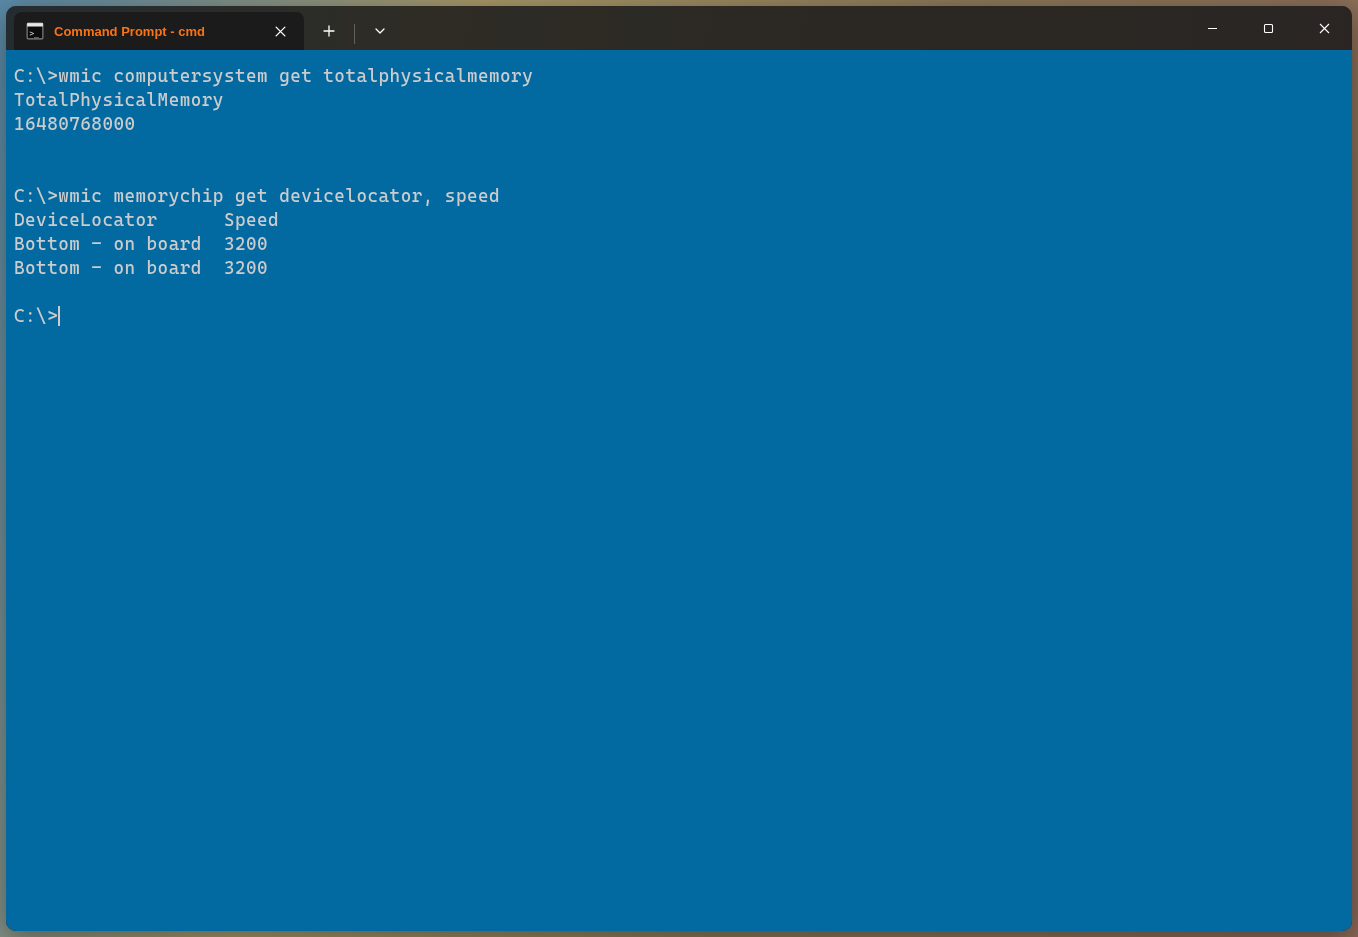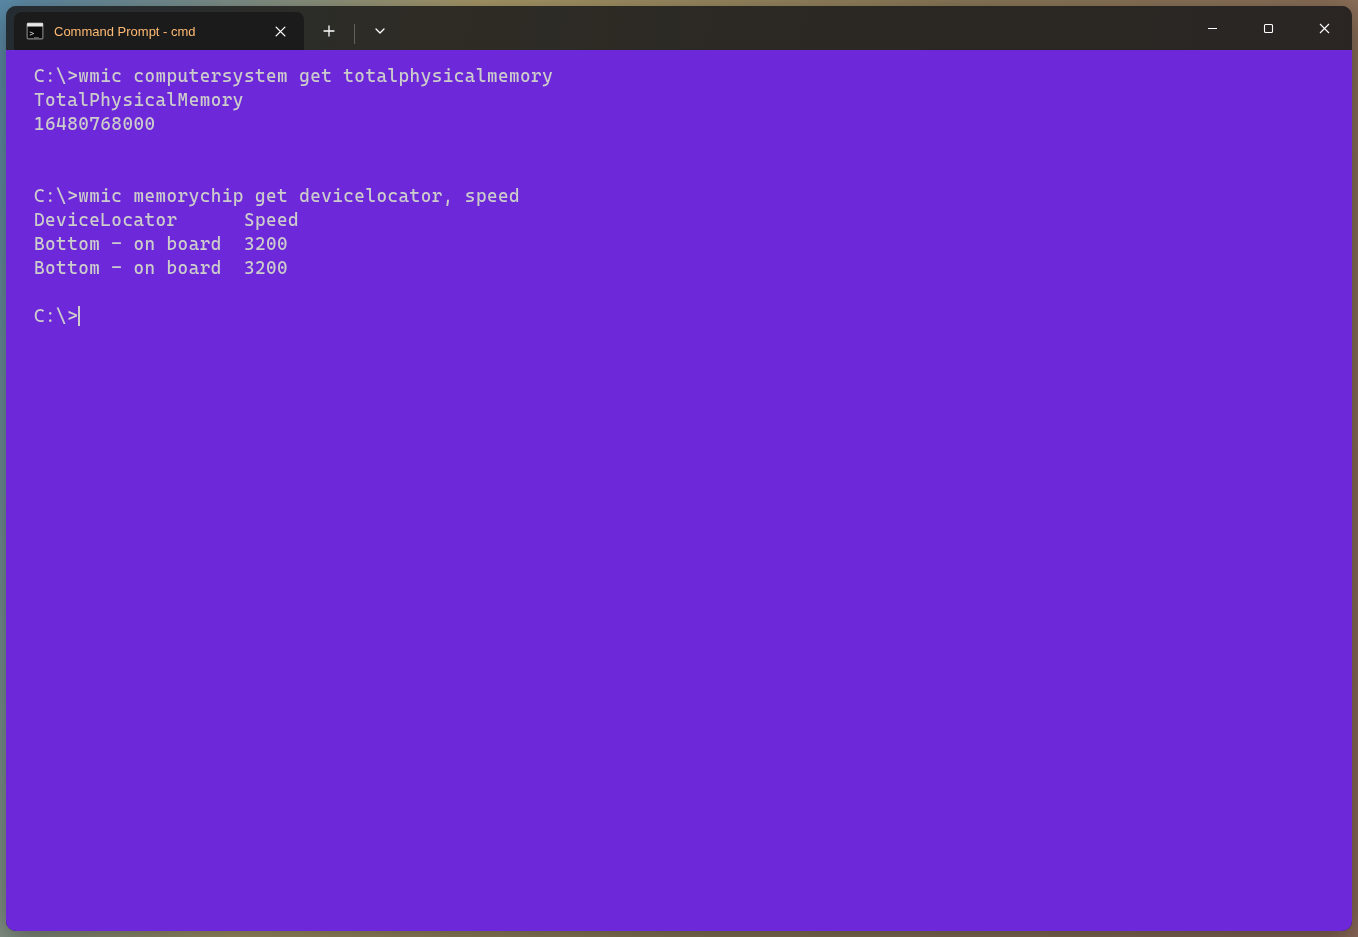--- a/index.html
+++ b/index.html
@@ -51,23 +51,23 @@
     }
     .tab-icon {
       width: 18px;
       height: 18px;
       display:flex;
       align-items:center;
       justify-content:center;
     }
     .tab-icon svg { width:18px; height:18px; }
     .tab-title {
-      color: #fdba74;
+      color: #f97316;
       font-size: 13px;
-      font-weight: 400;
+      font-weight: 700;
       flex: 1;
       white-space: nowrap;
     }
     .tab-close {
       width: 20px; height: 20px;
       border-radius: 4px;
       display:flex; align-items:center; justify-content:center;
       color:#fff;
       cursor:pointer;
     }
@@ -98,22 +98,22 @@
       align-items:stretch;
     }
     .ctrl-btn {
       width: 56px;
       display:flex; align-items:center; justify-content:center;
       color:#fff;
       cursor:pointer;
     }
     .terminal {
       flex:1;
-      background:#6d28d9;
-      padding: 14px 0 0 28px;
+      background:#0369a1;
+      padding: 14px 0 0 8px;
       overflow:hidden;
     }
     pre.term {
       font-family: "Cascadia Mono", "Consolas", monospace;
       font-size: 18px;
       line-height: 24px;
       color: #cccccc;
       white-space: pre;
       letter-spacing: 0.5px;
       font-weight: 400;

